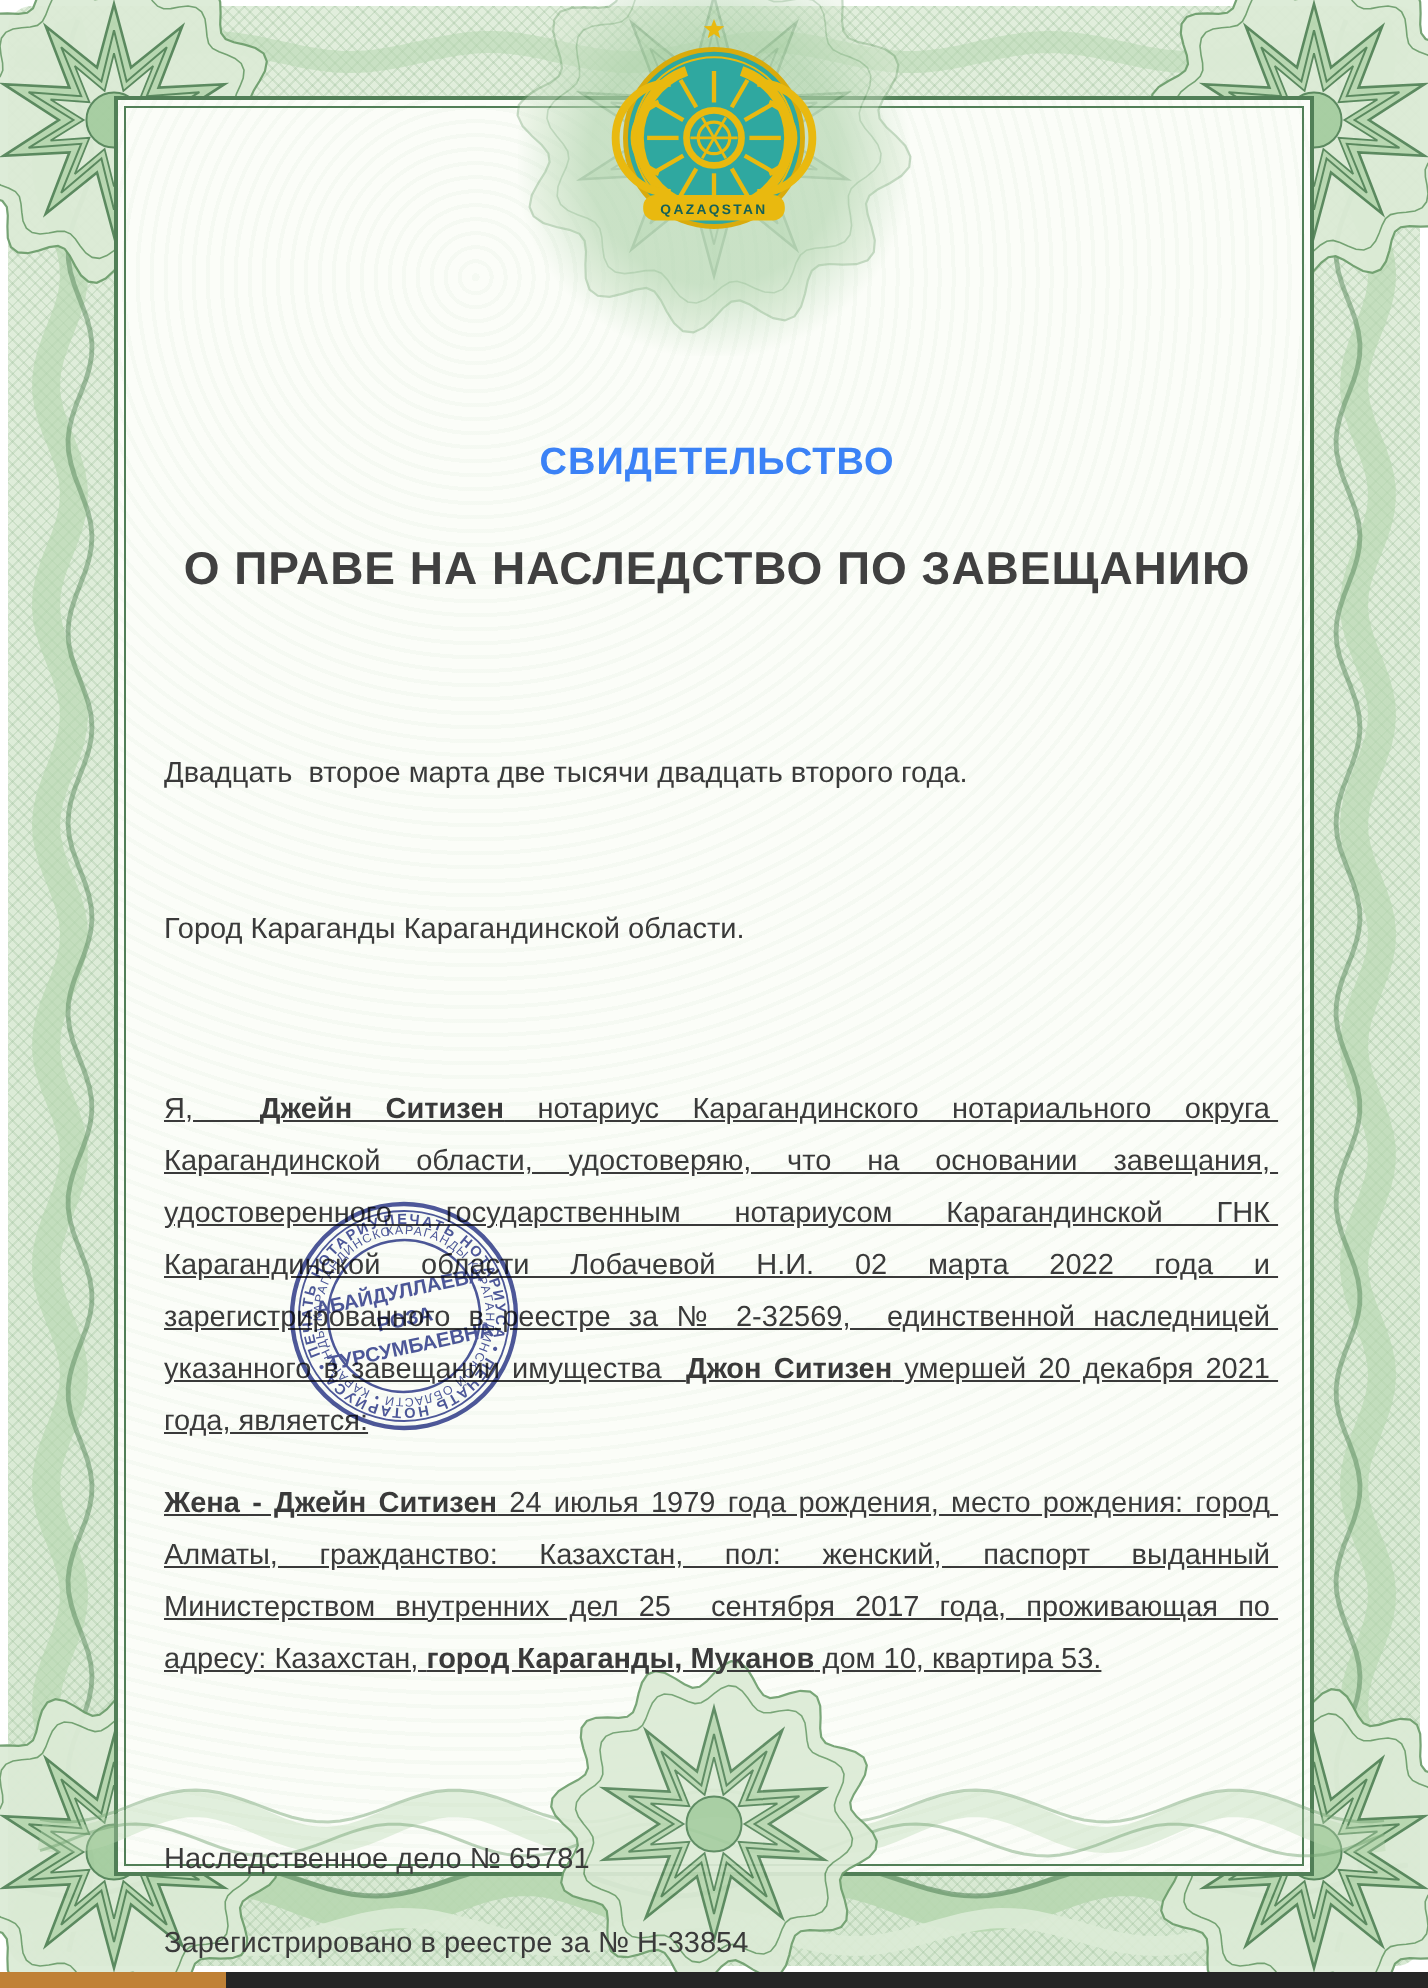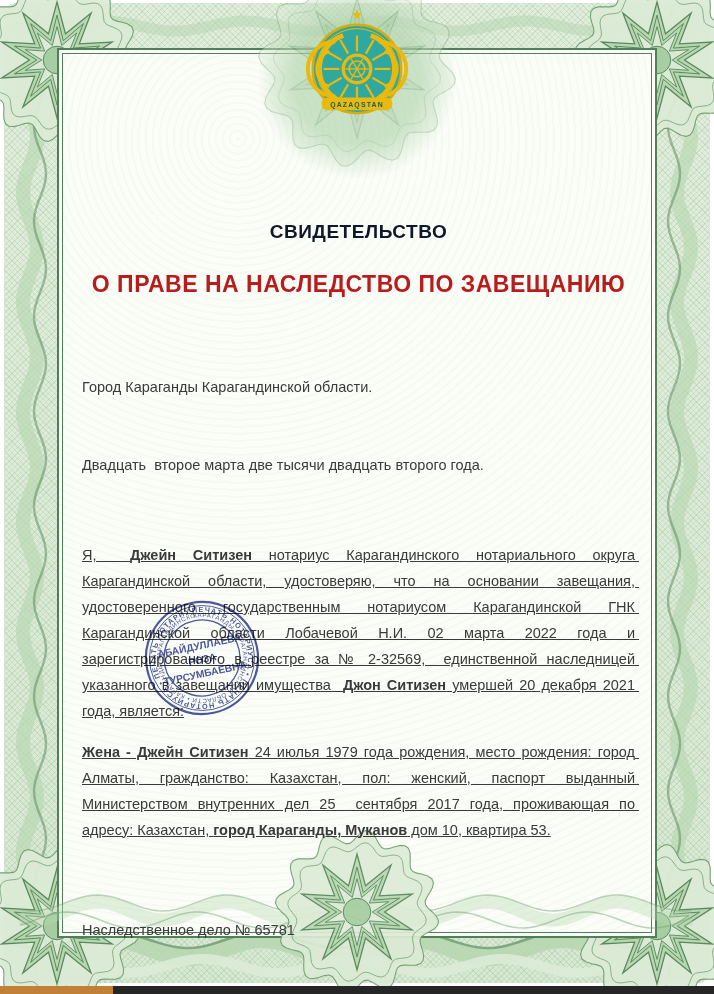--- a/index.html
+++ b/index.html
@@ -21,22 +21,22 @@
       repeating-radial-gradient(circle at 30% 10%, rgba(140,185,140,.05) 0 2px, transparent 2px 7px),
       #fbfdf8;}
   .paper::after{content:"";position:absolute;inset:3px;border:1px solid #517f57;}
   .emblem-glow{position:absolute;left:259px;top:-18px;width:196px;height:196px;z-index:3;
     background:radial-gradient(circle, rgba(164,205,162,.5) 0 45%, rgba(164,205,162,0) 72%);
     pointer-events:none;}
   .emblem{position:absolute;left:293px;top:6px;width:128px;height:120px;z-index:4;}
   
   .content{position:absolute;left:57px;top:48px;width:600px;height:890px;box-sizing:border-box;
     padding:172px 22px 0 25px;z-index:4;color:#3a3a3a;font-size:14.5px;line-height:26px;}
-  .t1{font-size:19px;font-weight:bold;letter-spacing:.5px;text-align:center;color:#0f172a;line-height:24px;}
-  .t2{font-size:23px;font-weight:bold;letter-spacing:.5px;text-align:center;color:#b91c1c;line-height:28px;margin-top:26px;}
+  .t1{font-size:19px;font-weight:bold;letter-spacing:.5px;text-align:center;color:#3b82f6;line-height:24px;}
+  .t2{font-size:23px;font-weight:bold;letter-spacing:.5px;text-align:center;color:#404040;line-height:28px;margin-top:26px;}
   .intro{margin-top:24px;white-space:pre-wrap;}
   .para{margin-top:12px;text-align:justify;white-space:pre-wrap;text-decoration:underline;}
   .para.second{margin-top:14px;}
   .case-line{margin-top:74px;}
   .registry-line{margin-top:16px;}
   
   .stamp{position:absolute;left:124px;top:580px;width:156px;height:156px;z-index:5;
     opacity:.88;mix-blend-mode:multiply;}
   
   .bottom-bar{position:absolute;left:0;bottom:0;width:714px;height:8px;display:flex;z-index:6;}
@@ -153,26 +153,27 @@
     </g>
     <polygon points="0,-58.5 1.4,-54.9 5.2,-54.7 2.2,-52.2 3.2,-48.6 0,-50.8 -3.2,-48.6 -2.2,-52.2 -5.2,-54.7 -1.4,-54.9" fill="#e9b90f"></polygon>
     <rect x="-36" y="31" width="72" height="13" rx="6" fill="#e9b90f"></rect>
     <text x="0" y="40.5" text-anchor="middle" font-size="7" font-weight="bold" letter-spacing="1.2" fill="#156158">QAZAQSTAN</text>
   </svg>
 
   <div class="content">
     <div class="t1">СВИДЕТЕЛЬСТВО</div>
     <div class="t2">О ПРАВЕ НА НАСЛЕДСТВО ПО ЗАВЕЩАНИЮ</div>
     <div class="intro">
+      <div>Двадцать  второе марта две тысячи двадцать второго года.</div>
       <div>Город Караганды Карагандинской области.</div>
-      <div>Двадцать  второе марта две тысячи двадцать второго года.</div>
     </div>
     <p class="para"><span>Я,  </span><span style="font-weight: bold;">Джейн Ситизен</span><span> нотариус Карагандинского нотариального округа Карагандинской области, удостоверяю, что на основании завещания, удостоверенного государственным нотариусом Карагандинской ГНК Карагандинской области Лобачевой Н.И. 02 марта 2022 года и зарегистрированного в реестре за № 2-32569,  единственной наследницей указанного в завещании имущества  </span><span style="font-weight: bold;">Джон Ситизен</span><span> умершей 20 декабря 2021 года, является:</span></p>
     <p class="para second"><span style="font-weight: bold;">Жена - Джейн Ситизен</span><span> 24 июлья 1979 года рождения, место рождения: город Алматы, гражданство: Казахстан, пол: женский, паспорт выданный Министерством внутренних дел 25  сентября 2017 года, проживающая по адресу: Казахстан, </span><span style="font-weight: bold;">город Караганды, Муканов</span><span> дом 10, квартира 53.</span></p>
     <div class="case-line">Наследственное дело № 65781</div>
+    <div class="registry-line">Зарегистрировано в реестре за № Н-33854</div>
 
   </div>
 
   <svg class="stamp" viewBox="-78 -78 156 156">
     <g transform="rotate(-12)">
       <circle r="56" fill="none" stroke="#35418f" stroke-width="2.2"></circle>
       <circle r="52.5" fill="none" stroke="#35418f" stroke-width="0.9"></circle>
       <circle r="38" fill="none" stroke="#35418f" stroke-width="1.3"></circle>
       <defs>
         <path id="ring-out" d="M0,-46 a46,46 0 1 1 -0.01,0" fill="none"></path>

